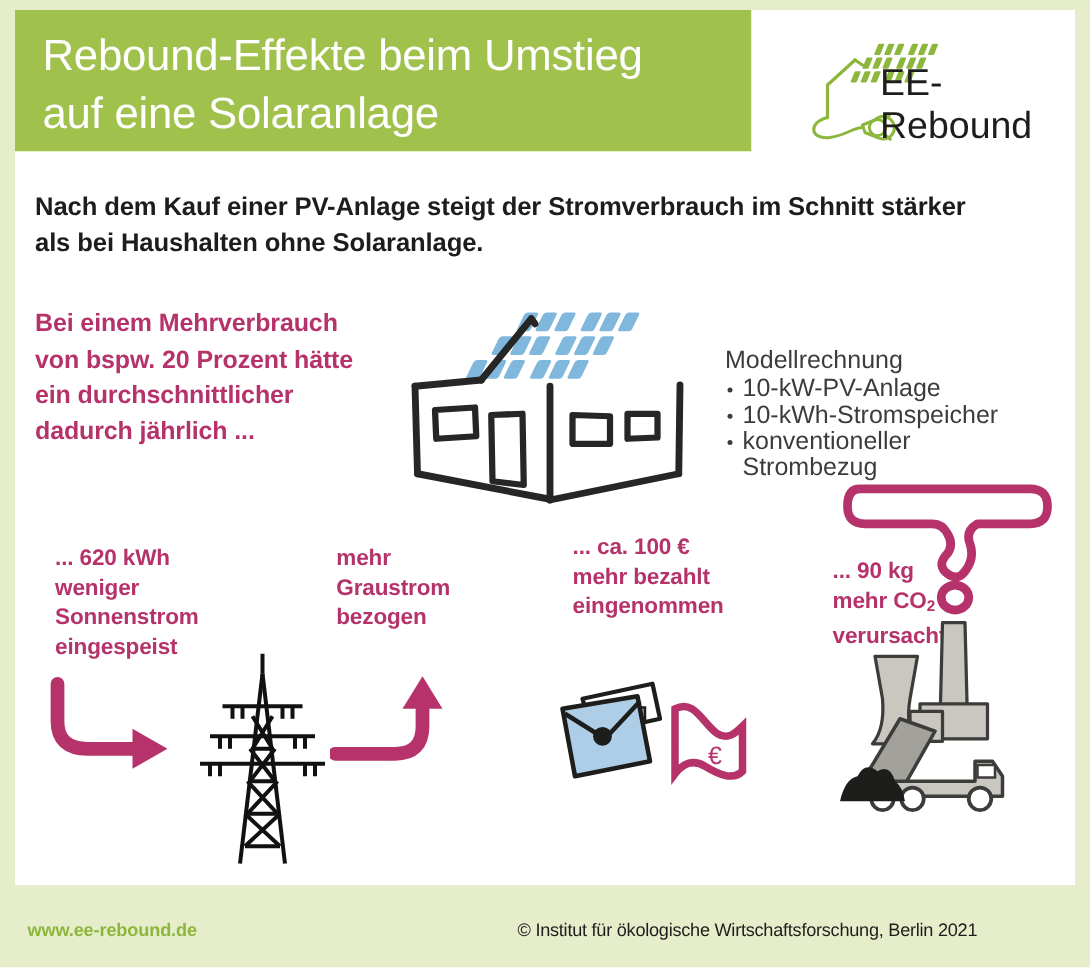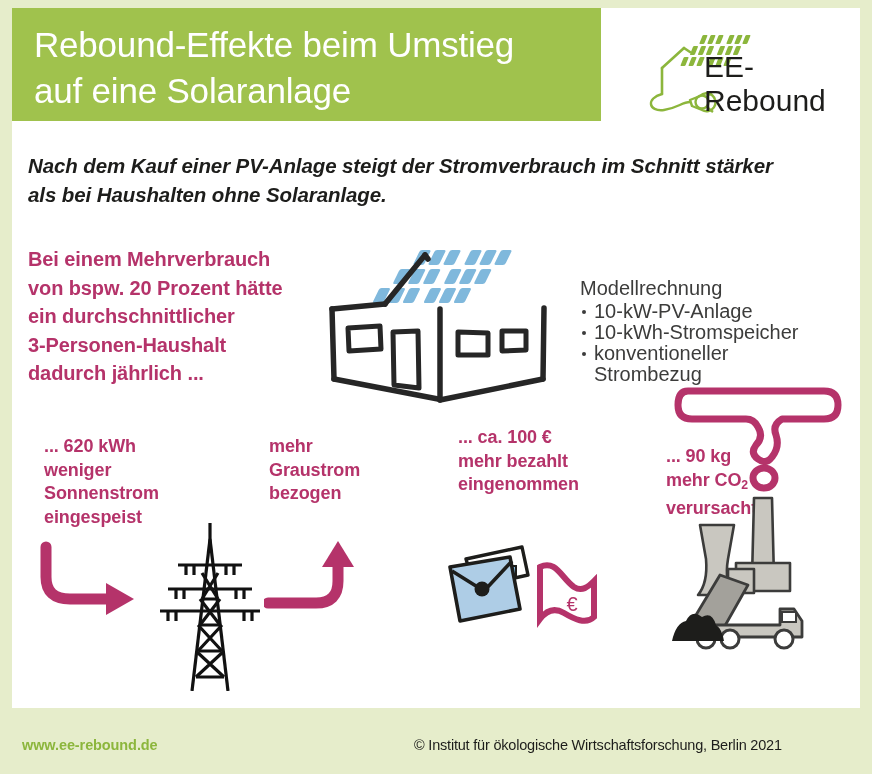--- a/index.html
+++ b/index.html
@@ -32,21 +32,21 @@
   #logo-text{
     position:absolute;left:72px;top:28px;
     font-size:30px;color:#1d1d1b;letter-spacing:0px;font-weight:400;
   }
   
   #lead{
     position:absolute;left:16px;top:143px;width:790px;
     font-size:20.5px;line-height:29px;font-weight:bold;color:#1d1d1b;
     letter-spacing:-0.1px;
   }
-  #lead .ln{display:block;font-style:italic;}
+  #lead .ln{display:block;}
   
   #intro{
     position:absolute;left:16px;top:237px;width:290px;
     font-size:20px;line-height:28.5px;font-weight:bold;color:#B5336A;
     letter-spacing:-0.1px;
   }
   #intro .ln{display:block;}
   
   #model{
     position:absolute;left:568px;top:270px;width:240px;
@@ -147,21 +147,20 @@
 
     <div id="lead">
       <span class="ln">Nach dem Kauf einer PV-Anlage steigt der Stromverbrauch im Schnitt stärker</span>
       <span class="ln">als bei Haushalten ohne Solaranlage.</span>
     </div>
 
     <div id="intro">
       <span class="ln">Bei einem Mehrverbrauch</span>
       <span class="ln">von bspw. 20 Prozent hätte</span>
       <span class="ln">ein durchschnittlicher</span>
-      <span class="ln">3-Personen-Haushalt</span>
       <span class="ln">dadurch jährlich ...</span>
     </div>
 
     <svg id="house" viewBox="0 0 270 185">
 
       <g fill="#7FB8DC">
         <g transform="skewX(-26)">
           <rect x="115" y="14" width="11" height="15" rx="2"></rect>
           <rect x="130" y="14" width="11" height="15" rx="2"></rect>
           <rect x="145" y="14" width="11" height="15" rx="2"></rect>

